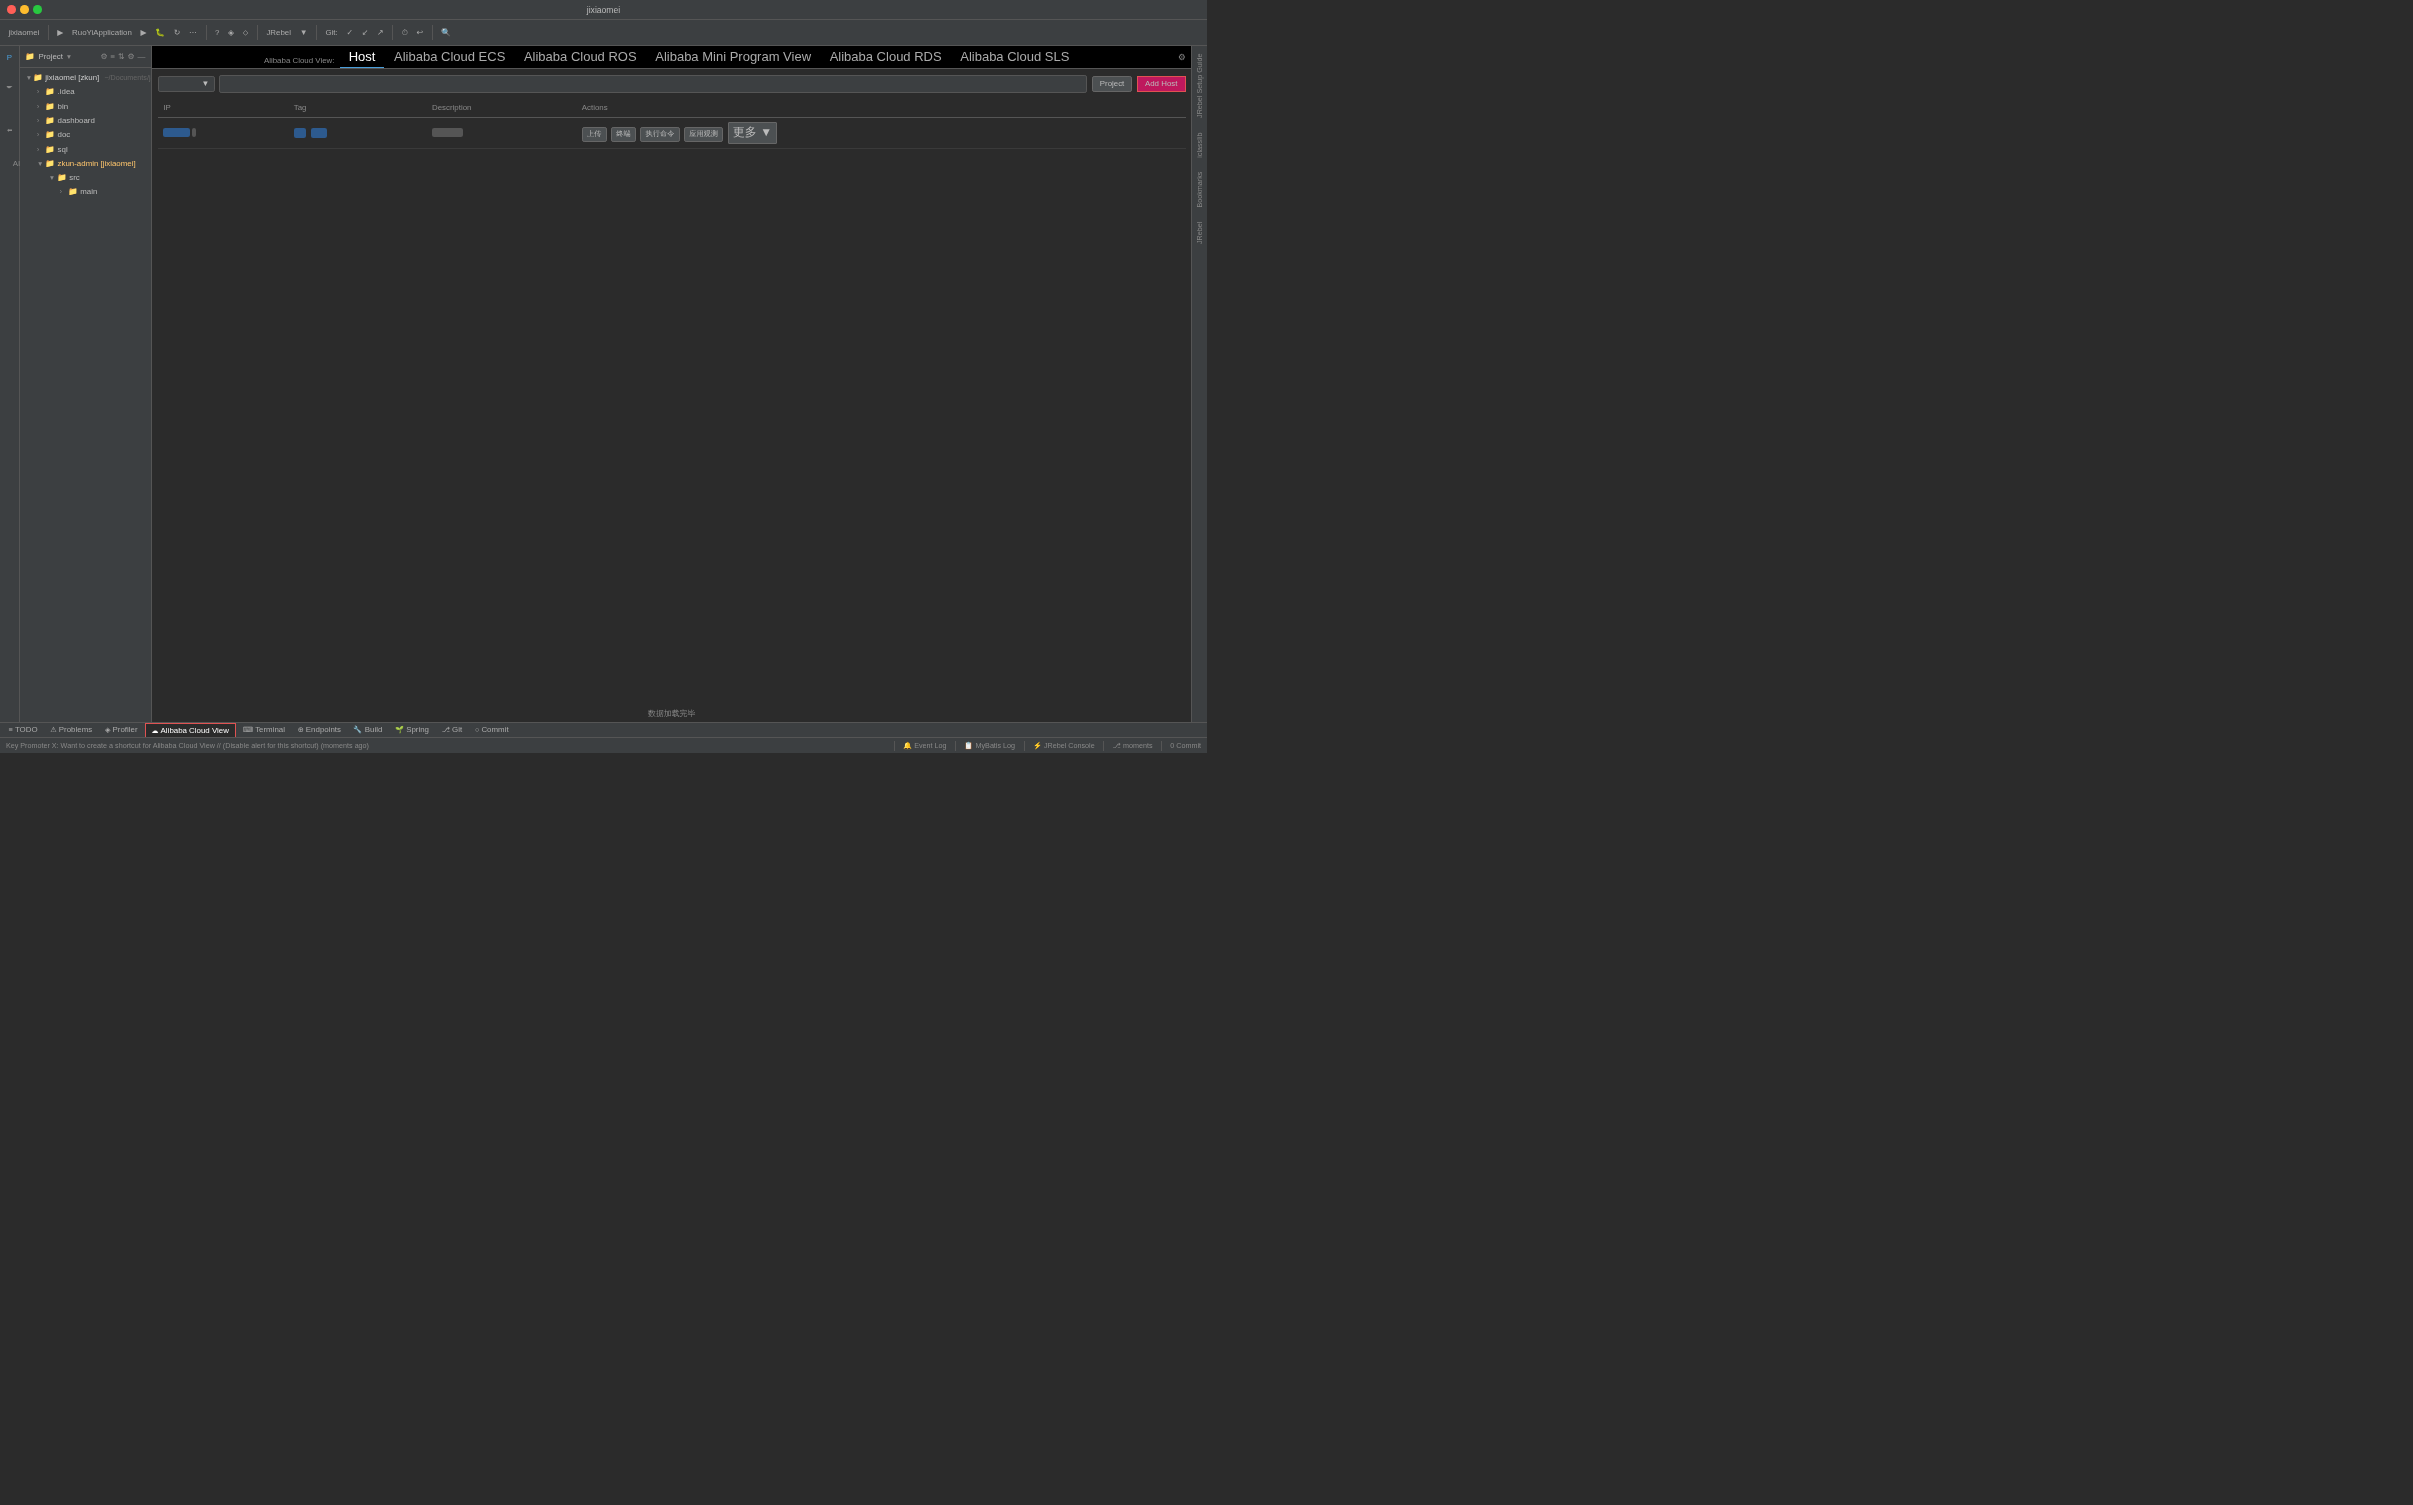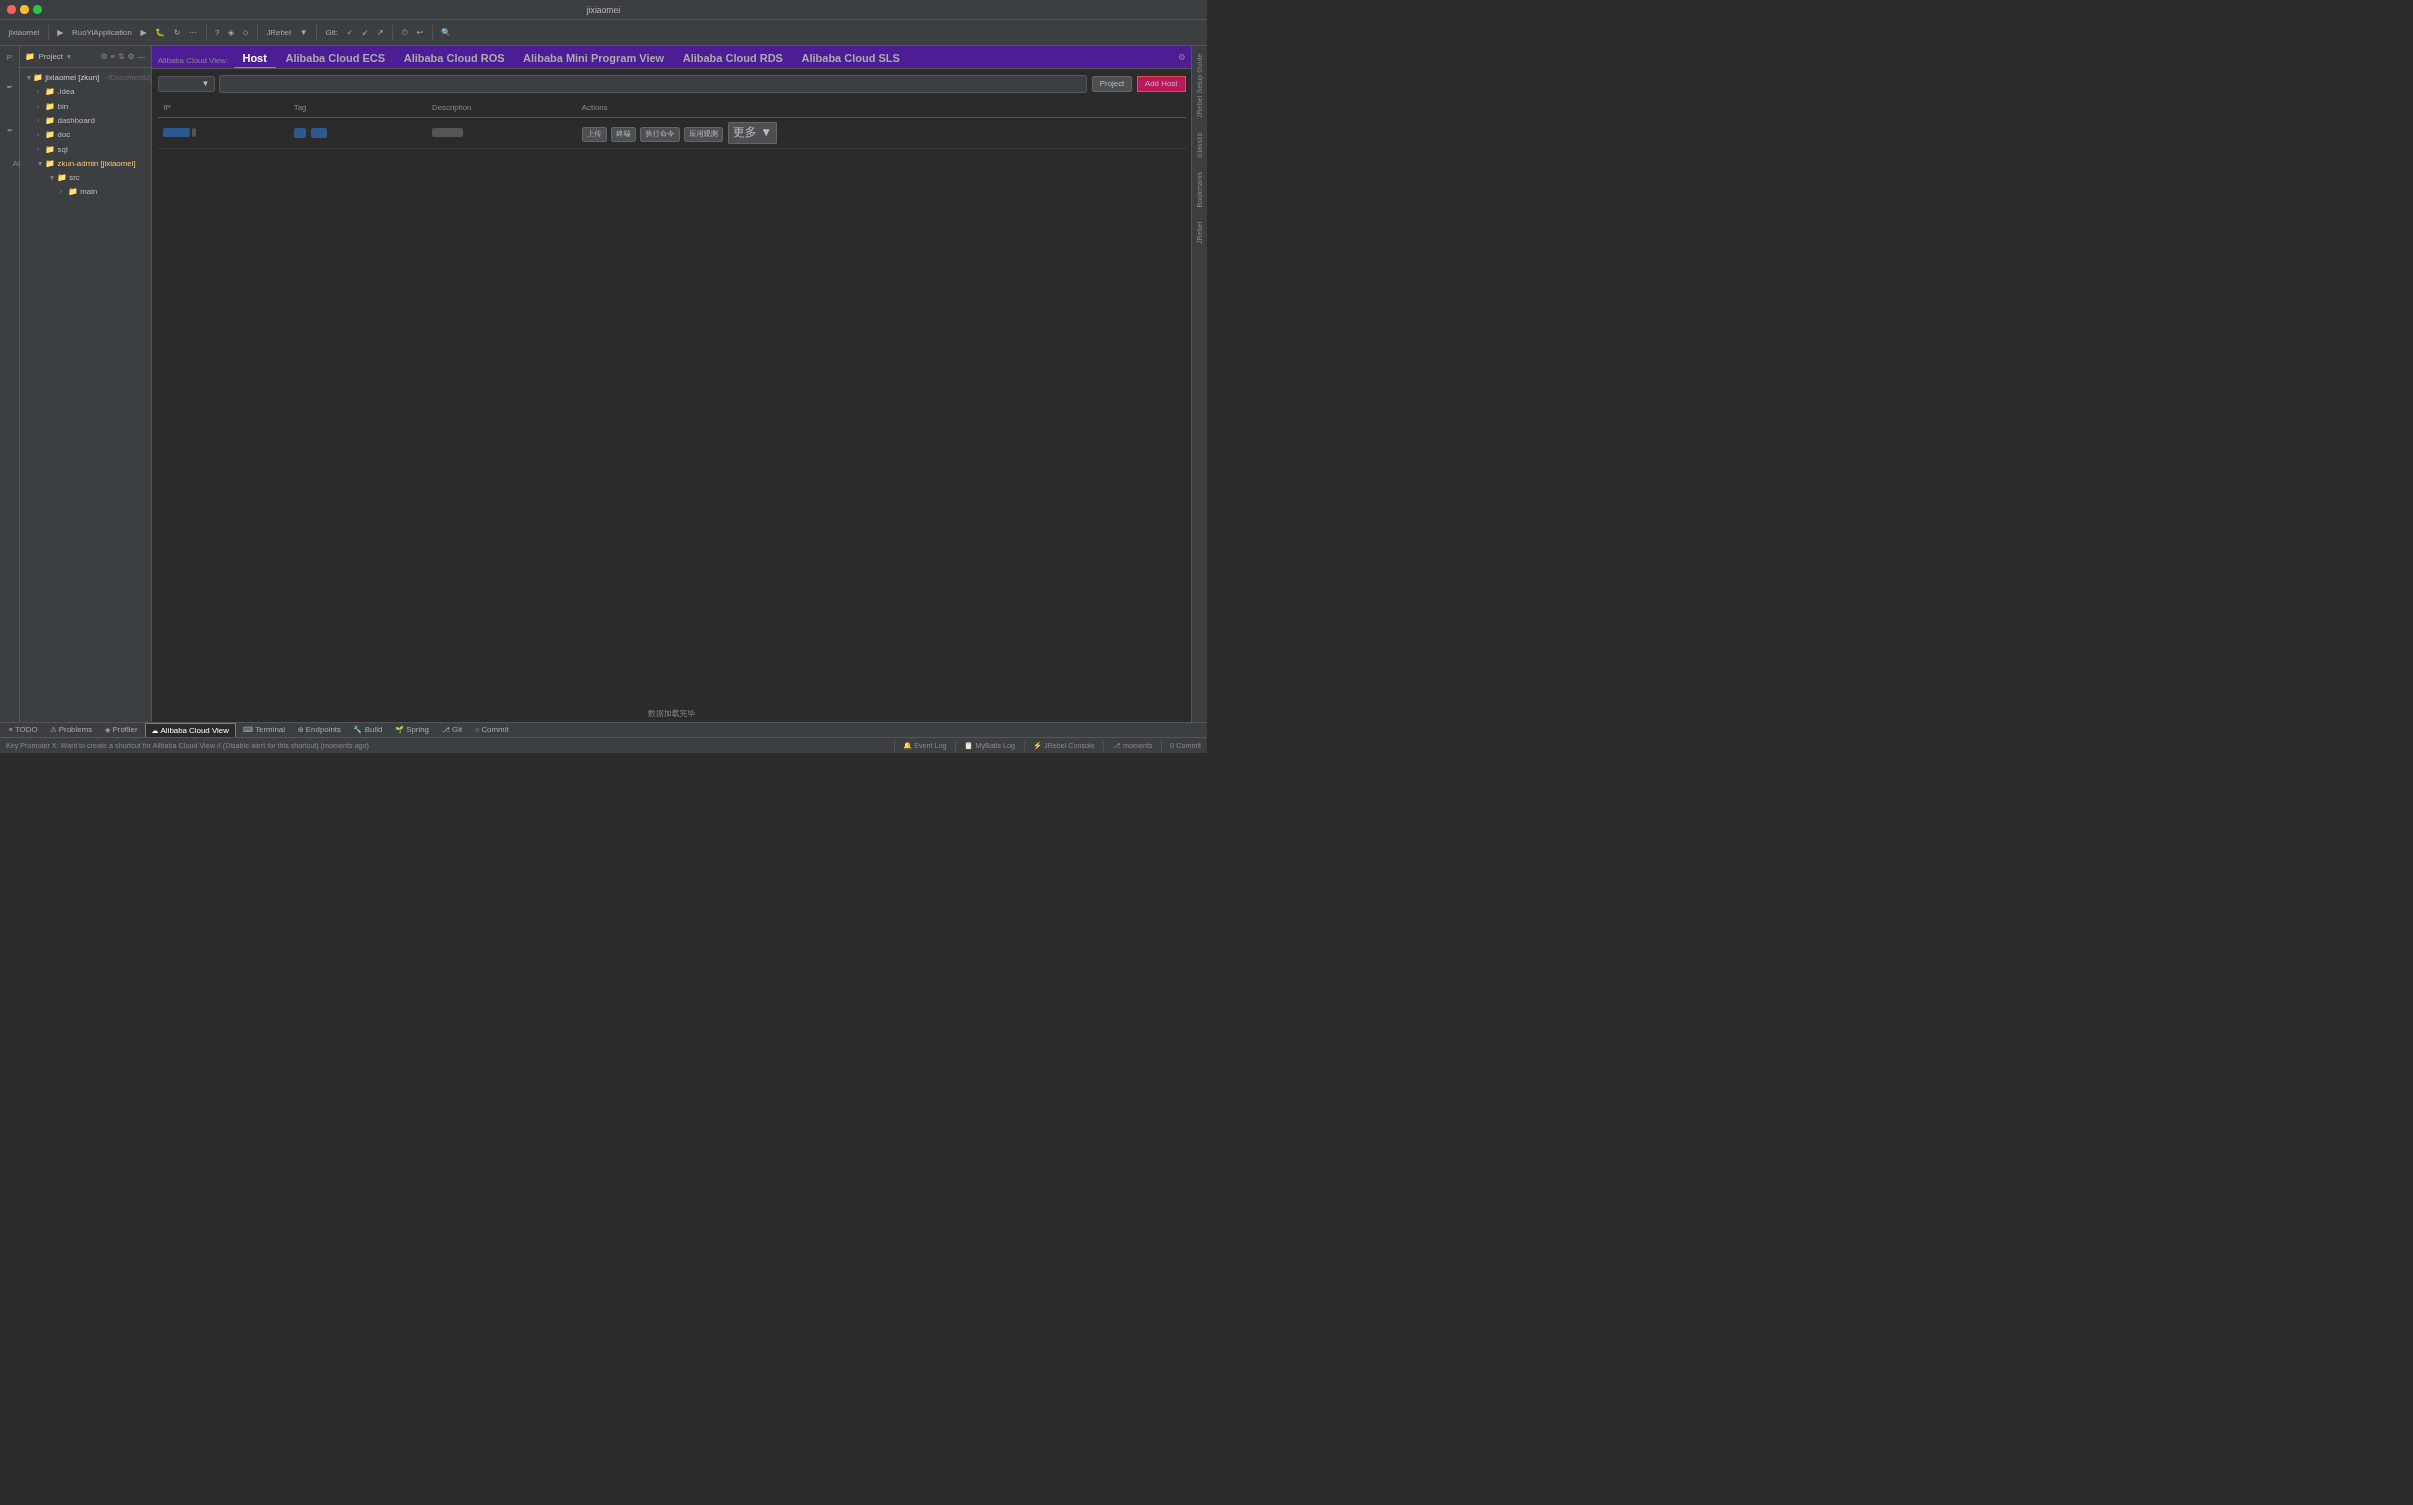--- a/index.html
+++ b/index.html
@@ -149,35 +149,35 @@
 
     
     .right-panel {
       display: flex;
       flex-direction: column;
       flex: 1;
       overflow: hidden;
     }
     .cloud-tabs-bar {
       height: 23px;
-      background: #4c1d95;
+      background: #000000;
       border-bottom: 0.7px solid #555;
       display: flex;
       align-items: flex-end;
       padding: 0 5.7px;
       position: relative;
+      justify-content: center;
     }
     .cloud-tab {
       padding: 2.9px 8.6px;
-      font-size: 11px;
+      font-size: 13px;
       color: #aaa;
       cursor: pointer;
       border-bottom: 1.4px solid transparent;
       margin-right: 1.4px;
-      font-weight: bold;
     }
     .cloud-tab.active {
       color: #fff;
       border-bottom: 1.4px solid #4a9eda;
     }
     .cloud-view-label {
       font-size: 7.9px;
       color: #888;
       padding: 2.9px 5.7px 2.9px 0;
       white-space: nowrap;

